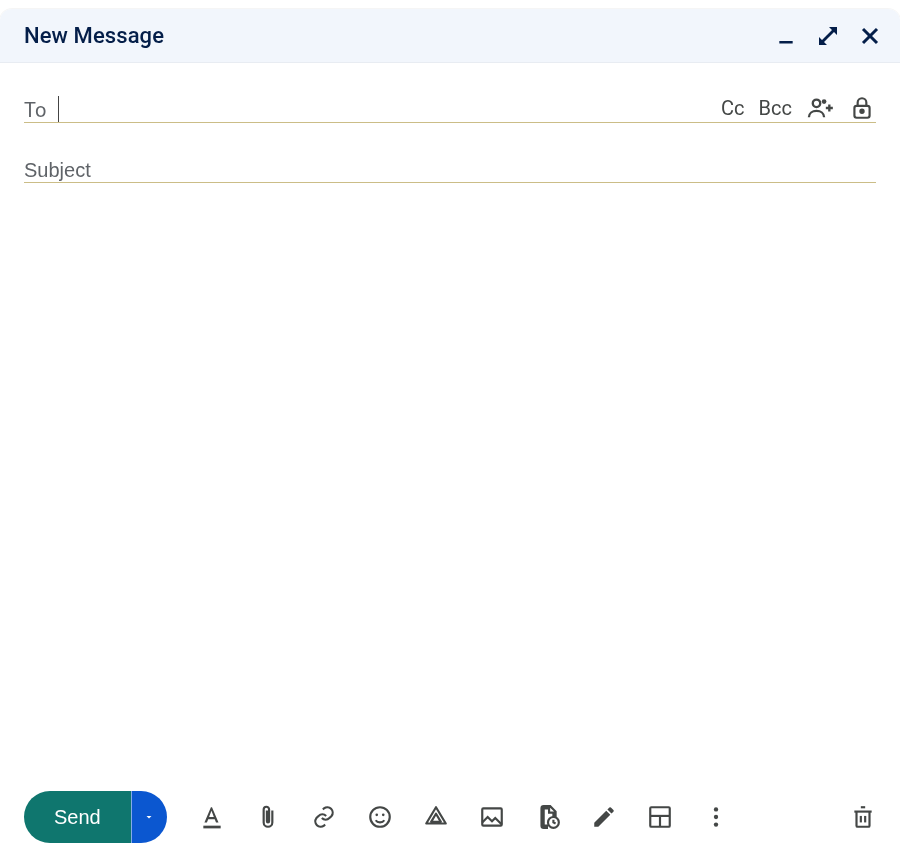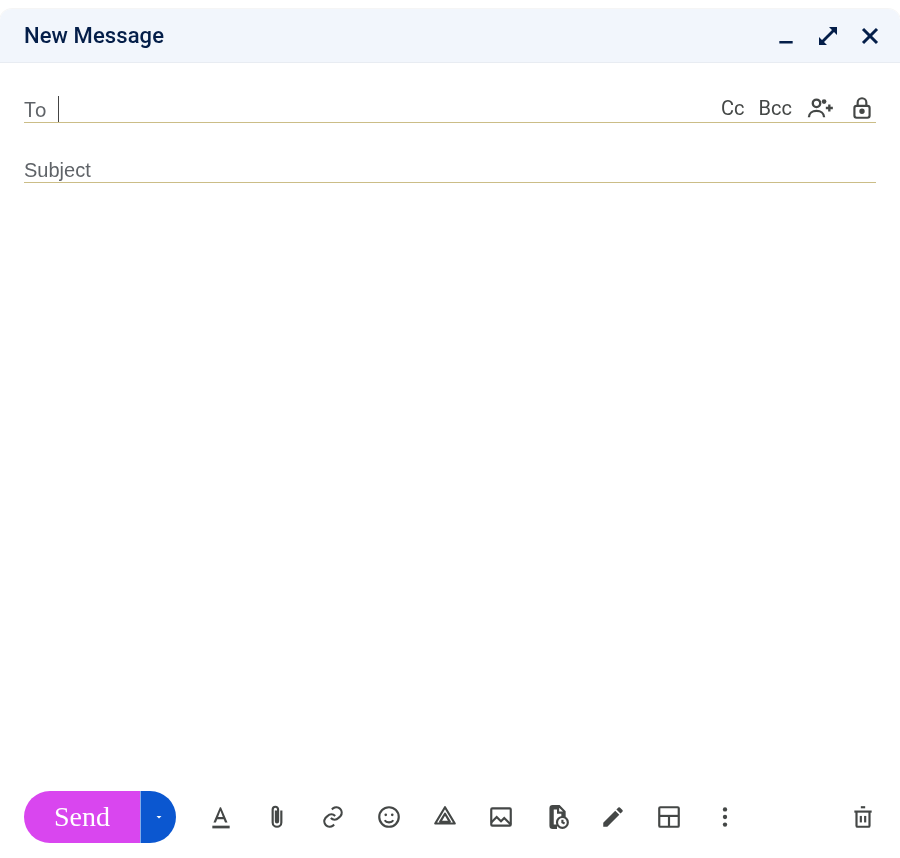--- a/index.html
+++ b/index.html
@@ -120,30 +120,29 @@
       padding: 16px 24px 24px 24px;
       gap: 0;
     }
     .send-group {
       display: flex;
       border-radius: 28px;
       overflow: hidden;
       height: 52px;
     }
     .send-btn {
-      background: #d946ef;
+      background: #0f766e;
       color: #fff;
       border: none;
       padding: 0 30px;
-      font-size: 28px;
+      font-size: 20px;
       font-weight: 500;
       cursor: pointer;
       display: flex;
       align-items: center;
-      font-family: Liberation Serif, serif;
     }
     .send-more {
       background: #0b57d0;
       color: #fff;
       border: none;
       border-left: 1px solid rgba(255,255,255,0.5);
       width: 36px;
       cursor: pointer;
       display: flex;
       align-items: center;

